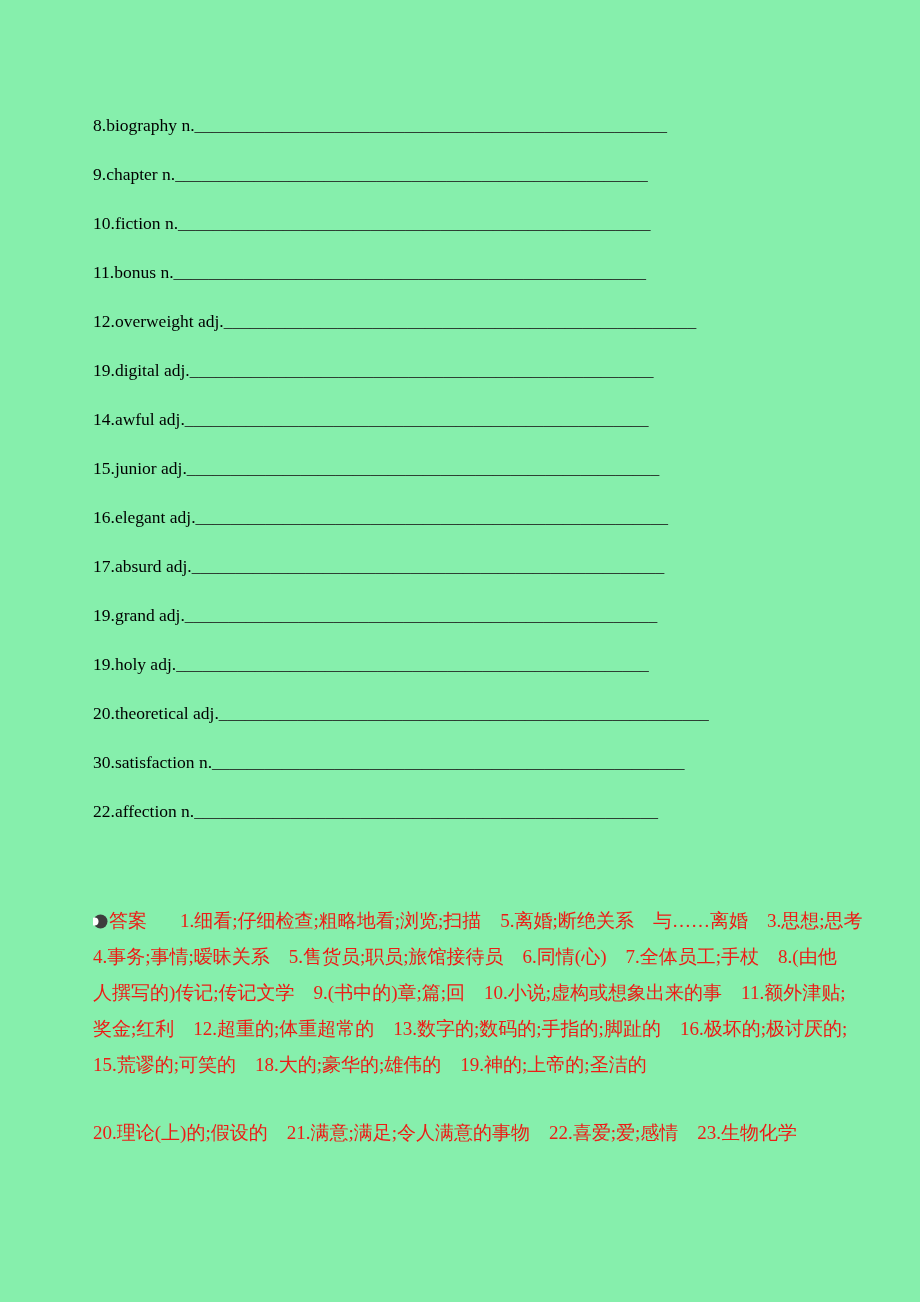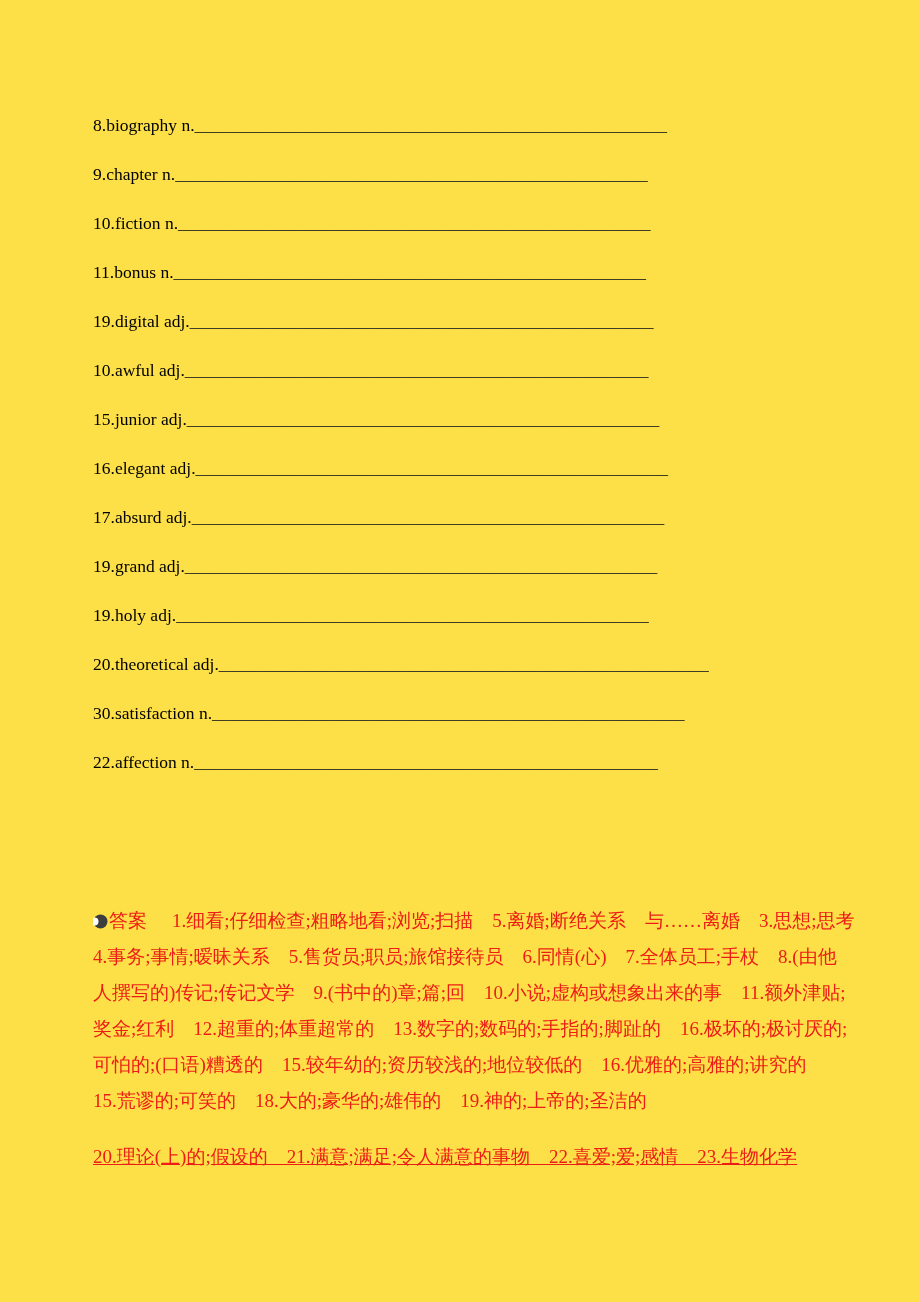--- a/index.html
+++ b/index.html
@@ -1,21 +1,21 @@
 <!DOCTYPE html>
 <html><head>
 <meta charset="utf-8">
 <style>
   * { box-sizing: border-box; }
   html, body { margin: 0; padding: 0; background: #ffffff; }
   .page {
     position: relative;
     width: 920px;
     height: 1302px;
-    background: #fde047;
+    background: #86efac;
     overflow: hidden;
     font-family: "Liberation Serif", "DejaVu Serif", serif;
   }
   .vocab {
     position: absolute;
     left: 93px;
     top: 115px;
   }
   .vocab-item {
     font-size: 17.5px;
@@ -32,60 +32,60 @@
     position: absolute;
     left: 93px;
     top: 903px;
     color: #ed1c16;
     font-size: 19px;
   }
   .answer-line {
     line-height: 36px;
     white-space: nowrap;
   }
-  .answer-line.para2 { margin-top: 20px; text-decoration: underline; }
+  .answer-line.para2 { margin-top: 32px; }
   .marker {
     display: inline-block;
     width: 15px;
     height: 15px;
     vertical-align: -2px;
     margin-right: 1px;
   }
-  .answer-label { margin-right: 25px; text-align: right; }
+  .answer-label { margin-right: 33px; text-align: right; }
 </style>
 </head>
 <body>
 
 <div class="page">
 
   <div class="vocab">
     <div class="vocab-item"><span>8.biography n.</span><span class="blank">______________________________________________________</span></div>
     <div class="vocab-item"><span>9.chapter n.</span><span class="blank">______________________________________________________</span></div>
     <div class="vocab-item"><span>10.fiction n.</span><span class="blank">______________________________________________________</span></div>
     <div class="vocab-item"><span>11.bonus n.</span><span class="blank">______________________________________________________</span></div>
+    <div class="vocab-item"><span>12.overweight adj.</span><span class="blank">______________________________________________________</span></div>
     <div class="vocab-item"><span>19.digital adj.</span><span class="blank">_____________________________________________________</span></div>
-    <div class="vocab-item"><span>10.awful adj.</span><span class="blank">_____________________________________________________</span></div>
+    <div class="vocab-item"><span>14.awful adj.</span><span class="blank">_____________________________________________________</span></div>
     <div class="vocab-item"><span>15.junior adj.</span><span class="blank">______________________________________________________</span></div>
     <div class="vocab-item"><span>16.elegant adj.</span><span class="blank">______________________________________________________</span></div>
     <div class="vocab-item"><span>17.absurd adj.</span><span class="blank">______________________________________________________</span></div>
     <div class="vocab-item"><span>19.grand adj.</span><span class="blank">______________________________________________________</span></div>
     <div class="vocab-item"><span>19.holy adj.</span><span class="blank">______________________________________________________</span></div>
     <div class="vocab-item"><span>20.theoretical adj.</span><span class="blank">________________________________________________________</span></div>
     <div class="vocab-item"><span>30.satisfaction n.</span><span class="blank">______________________________________________________</span></div>
     <div class="vocab-item"><span>22.affection n.</span><span class="blank">_____________________________________________________</span></div>
   </div>
 
   <div class="answers">
     <div class="answer-line">
       <span class="marker"><svg width="15" height="15" viewBox="0 0 15 15">
             <circle cx="7.5" cy="7.5" r="7" fill="#3d3d3d"></circle>
             <circle cx="1.5" cy="7.5" r="4" fill="#ffffff"></circle>
           </svg></span><span class="answer-label">答案</span><span>1.细看;仔细检查;粗略地看;浏览;扫描　5.离婚;断绝关系　与……离婚　3.思想;思考</span>
     </div>
     <div class="answer-line">4.事务;事情;暧昧关系　5.售货员;职员;旅馆接待员　6.同情(心)　7.全体员工;手杖　8.(由他</div>
     <div class="answer-line">人撰写的)传记;传记文学　9.(书中的)章;篇;回　10.小说;虚构或想象出来的事　11.额外津贴;</div>
     <div class="answer-line">奖金;红利　12.超重的;体重超常的　13.数字的;数码的;手指的;脚趾的　16.极坏的;极讨厌的;</div>
-    <div class="answer-line">可怕的;(口语)糟透的　15.较年幼的;资历较浅的;地位较低的　16.优雅的;高雅的;讲究的</div>
     <div class="answer-line">15.荒谬的;可笑的　18.大的;豪华的;雄伟的　19.神的;上帝的;圣洁的</div>
     <div class="answer-line para2">20.理论(上)的;假设的　21.满意;满足;令人满意的事物　22.喜爱;爱;感情　23.生物化学</div>
   </div>
 
 </div>
 
 </body></html>

